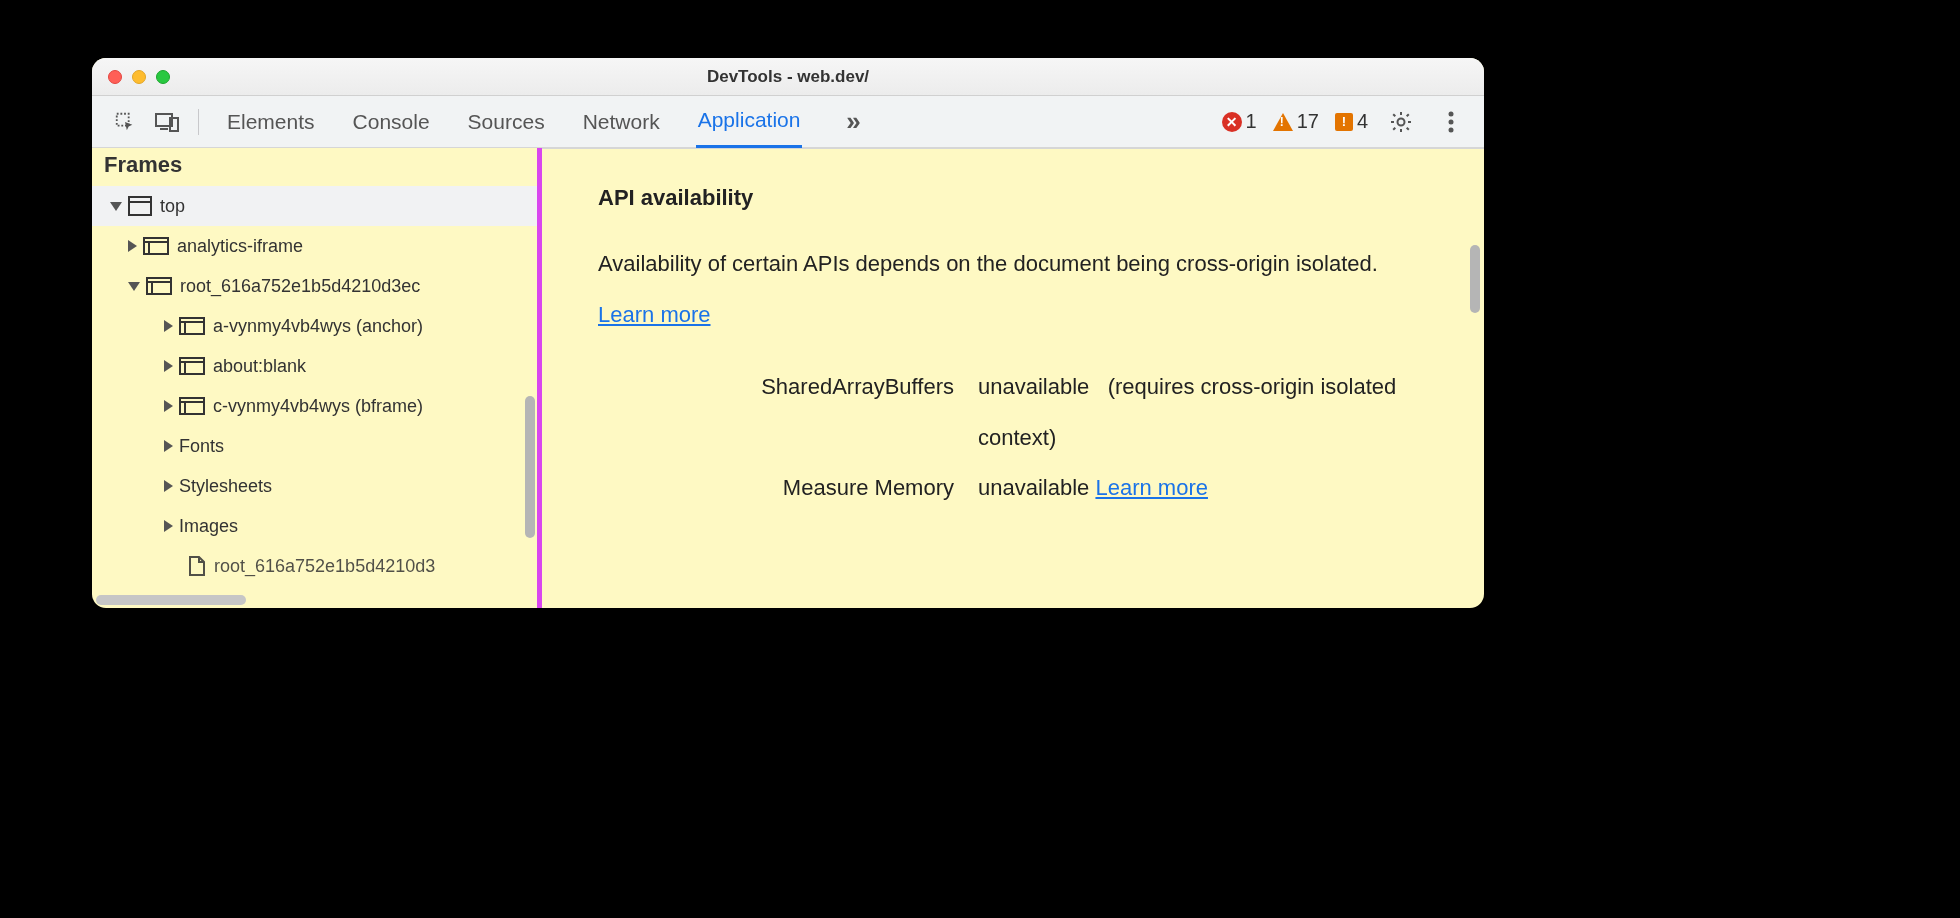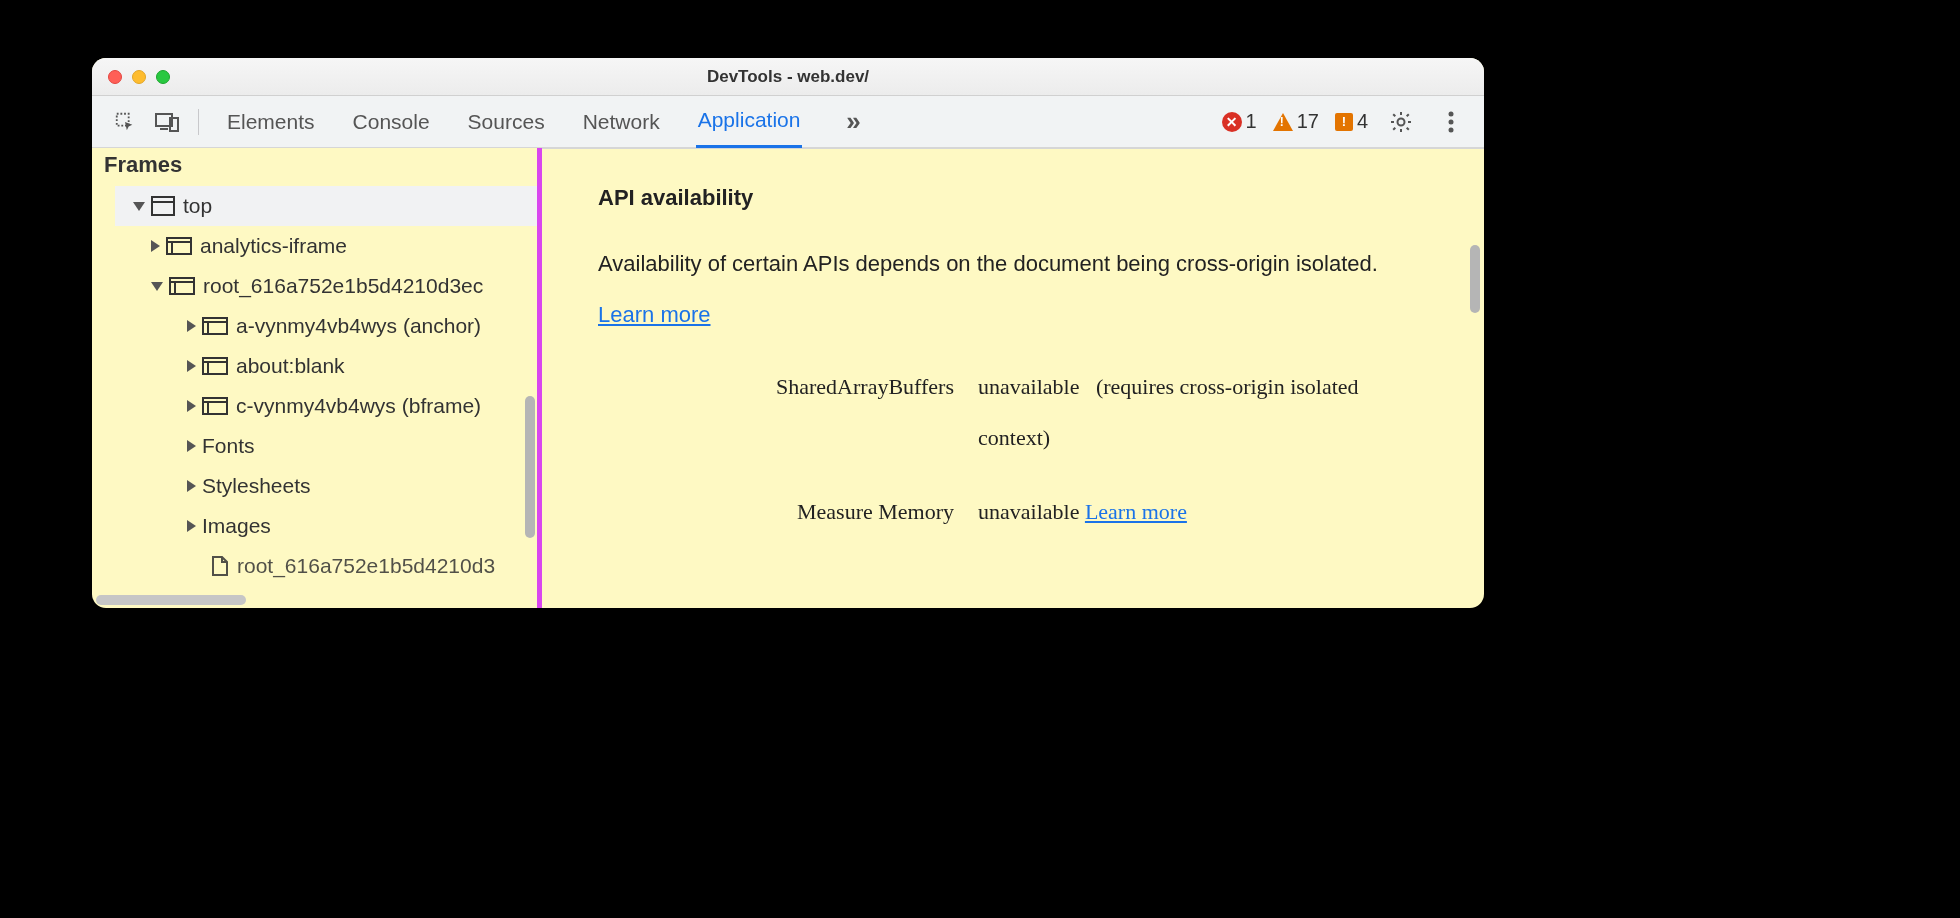--- a/index.html
+++ b/index.html
@@ -87,23 +87,22 @@
     border-right:5px solid #d946ef;
     display:flex; flex-direction:column;
     position:relative;
     overflow:hidden;
   }
   .sb-head {
     font-size:22px; font-weight:700; color:#333;
     padding: 4px 12px 8px;
   }
   .tree {
-    font-size:21px; color:#333; overflow:hidden;
+    font-size:18px; color:#333; overflow:hidden;
     flex:1;
-    margin-left:23px;
   }
   .row { display:flex; align-items:center; height:40px; padding-left:12px; white-space:nowrap; overflow:hidden; cursor:default;}
   .row.sel { background:#f1f2f3;}
   .arrow {
     width:0;height:0;
     border-left:6px solid transparent;
     border-right:6px solid transparent;
     border-top:9px solid #555;
     margin-right:6px;
   }
@@ -131,21 +130,21 @@
   }
   .main {
     flex:1; position:relative; padding: 36px 48px 0 56px;
     font-size:22px; color:#222;
     border-top:1px solid #d6d6d6;
     overflow:hidden;
   }
   .main h3 { font-size:22px; font-weight:700; margin-bottom:28px;}
   .main p { line-height:2.3; margin-bottom:22px;}
   .link { color:#1a73e8; text-decoration:underline; cursor:pointer;}
-  .api-table { display:grid; grid-template-columns: 380px 1fr; row-gap: 24px; align-items:start; line-height:2.3;font-family:Liberation Serif, serif;}
+  .api-table { display:grid; grid-template-columns: 380px 1fr; align-items:start; line-height:2.3;}
   .api-label { text-align:right; padding-right:24px;}
   .main-vscroll {
     position:absolute; right:4px; top:96px; width:10px; height:68px;
     background:#b5b5b5; border-radius:5px;
   }
   svg { display:block; }
 </style>
 </head>
 <body>
 

